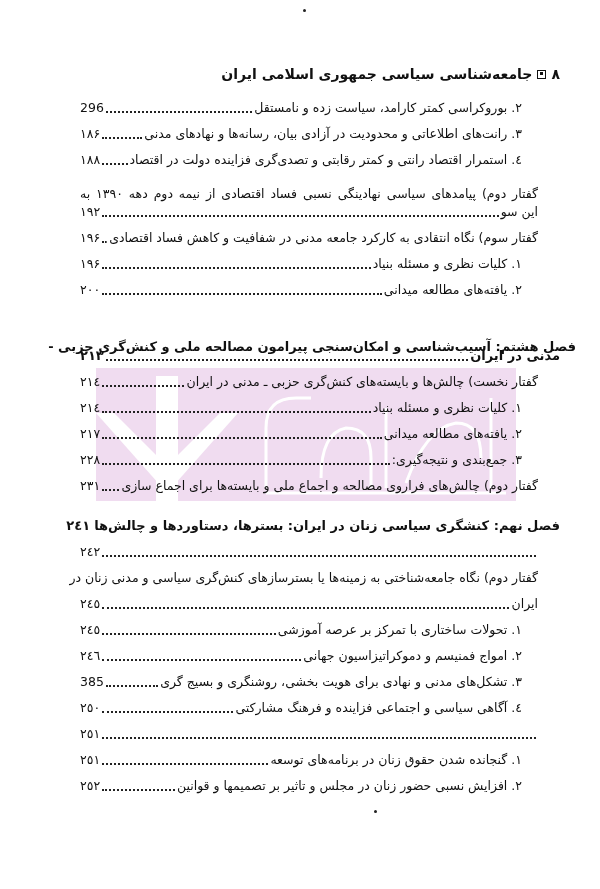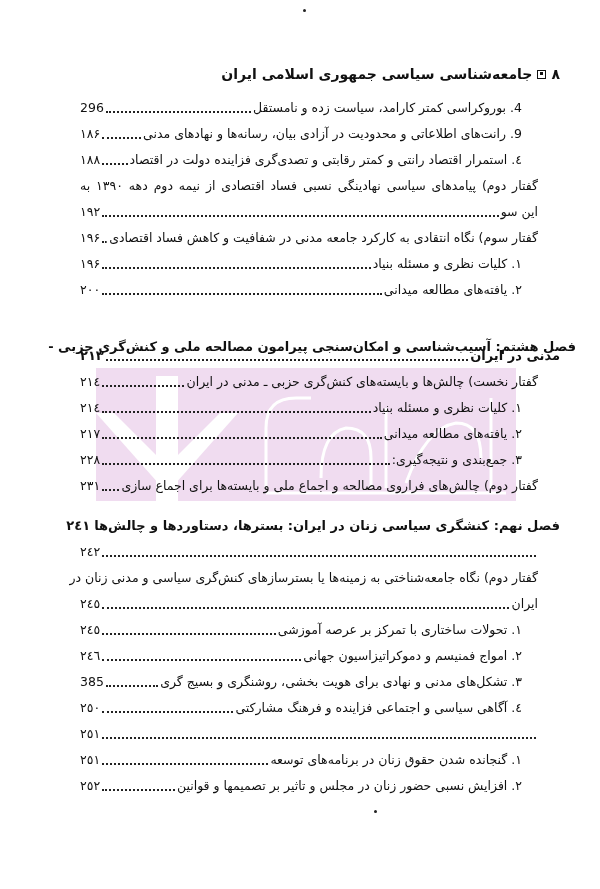--- a/index.html
+++ b/index.html
@@ -67,35 +67,35 @@
         <path d="M290 40 L290 120"></path>
         <path d="M310 115 Q330 60 360 55 Q385 55 385 90"></path>
         <path d="M395 30 L395 120"></path>
         <path d="M170 125 L410 125"></path>
       </g>
     </svg>
   </div>
 
   <div class="toc" id="toc">
       <div class="row" style="top: 100px; right: 78px; left: 80px;">
-        <span class="text">4. بوروکراسی کمتر کارامد، سیاست زده و نامستقل</span>
+        <span class="text">۲. بوروکراسی کمتر کارامد، سیاست زده و نامستقل</span>
         <span class="leader"></span>
         <span class="page-no">296</span>
       </div>
       <div class="row" style="top: 126px; right: 78px; left: 80px;">
-        <span class="text">9. رانت‌های اطلاعاتی و محدودیت در آزادی بیان، رسانه‌ها و نهادهای مدنی</span>
+        <span class="text">۳. رانت‌های اطلاعاتی و محدودیت در آزادی بیان، رسانه‌ها و نهادهای مدنی</span>
         <span class="leader"></span>
         <span class="page-no">۱۸۶</span>
       </div>
       <div class="row" style="top: 152px; right: 78px; left: 80px;">
         <span class="text">٤. استمرار اقتصاد رانتی و کمتر رقابتی و تصدی‌گری فزاینده دولت در اقتصاد</span>
         <span class="leader"></span>
         <span class="page-no">۱۸۸</span>
       </div>
-      <div class="row plain" style="top: 178px; right: 62px; left: 80px; justify-content: center;">
+      <div class="row plain" style="top: 186px; right: 62px; left: 80px; justify-content: center;">
         <span class="text" style="flex: 1 1 auto; text-align: justify; text-align-last: justify;">گفتار دوم) پیامدهای سیاسی نهادینگی نسبی فساد اقتصادی از نیمه دوم دهه ۱۳۹۰ به</span>
         <span class="page-no"></span>
       </div>
       <div class="row" style="top: 204px; right: 62px; left: 80px;">
         <span class="text">این سو</span>
         <span class="leader"></span>
         <span class="page-no">۱۹۲</span>
       </div>
       <div class="row" style="top: 230px; right: 62px; left: 80px;">
         <span class="text">گفتار سوم) نگاه انتقادی به کارکرد جامعه مدنی در شفافیت و کاهش فساد اقتصادی</span>

